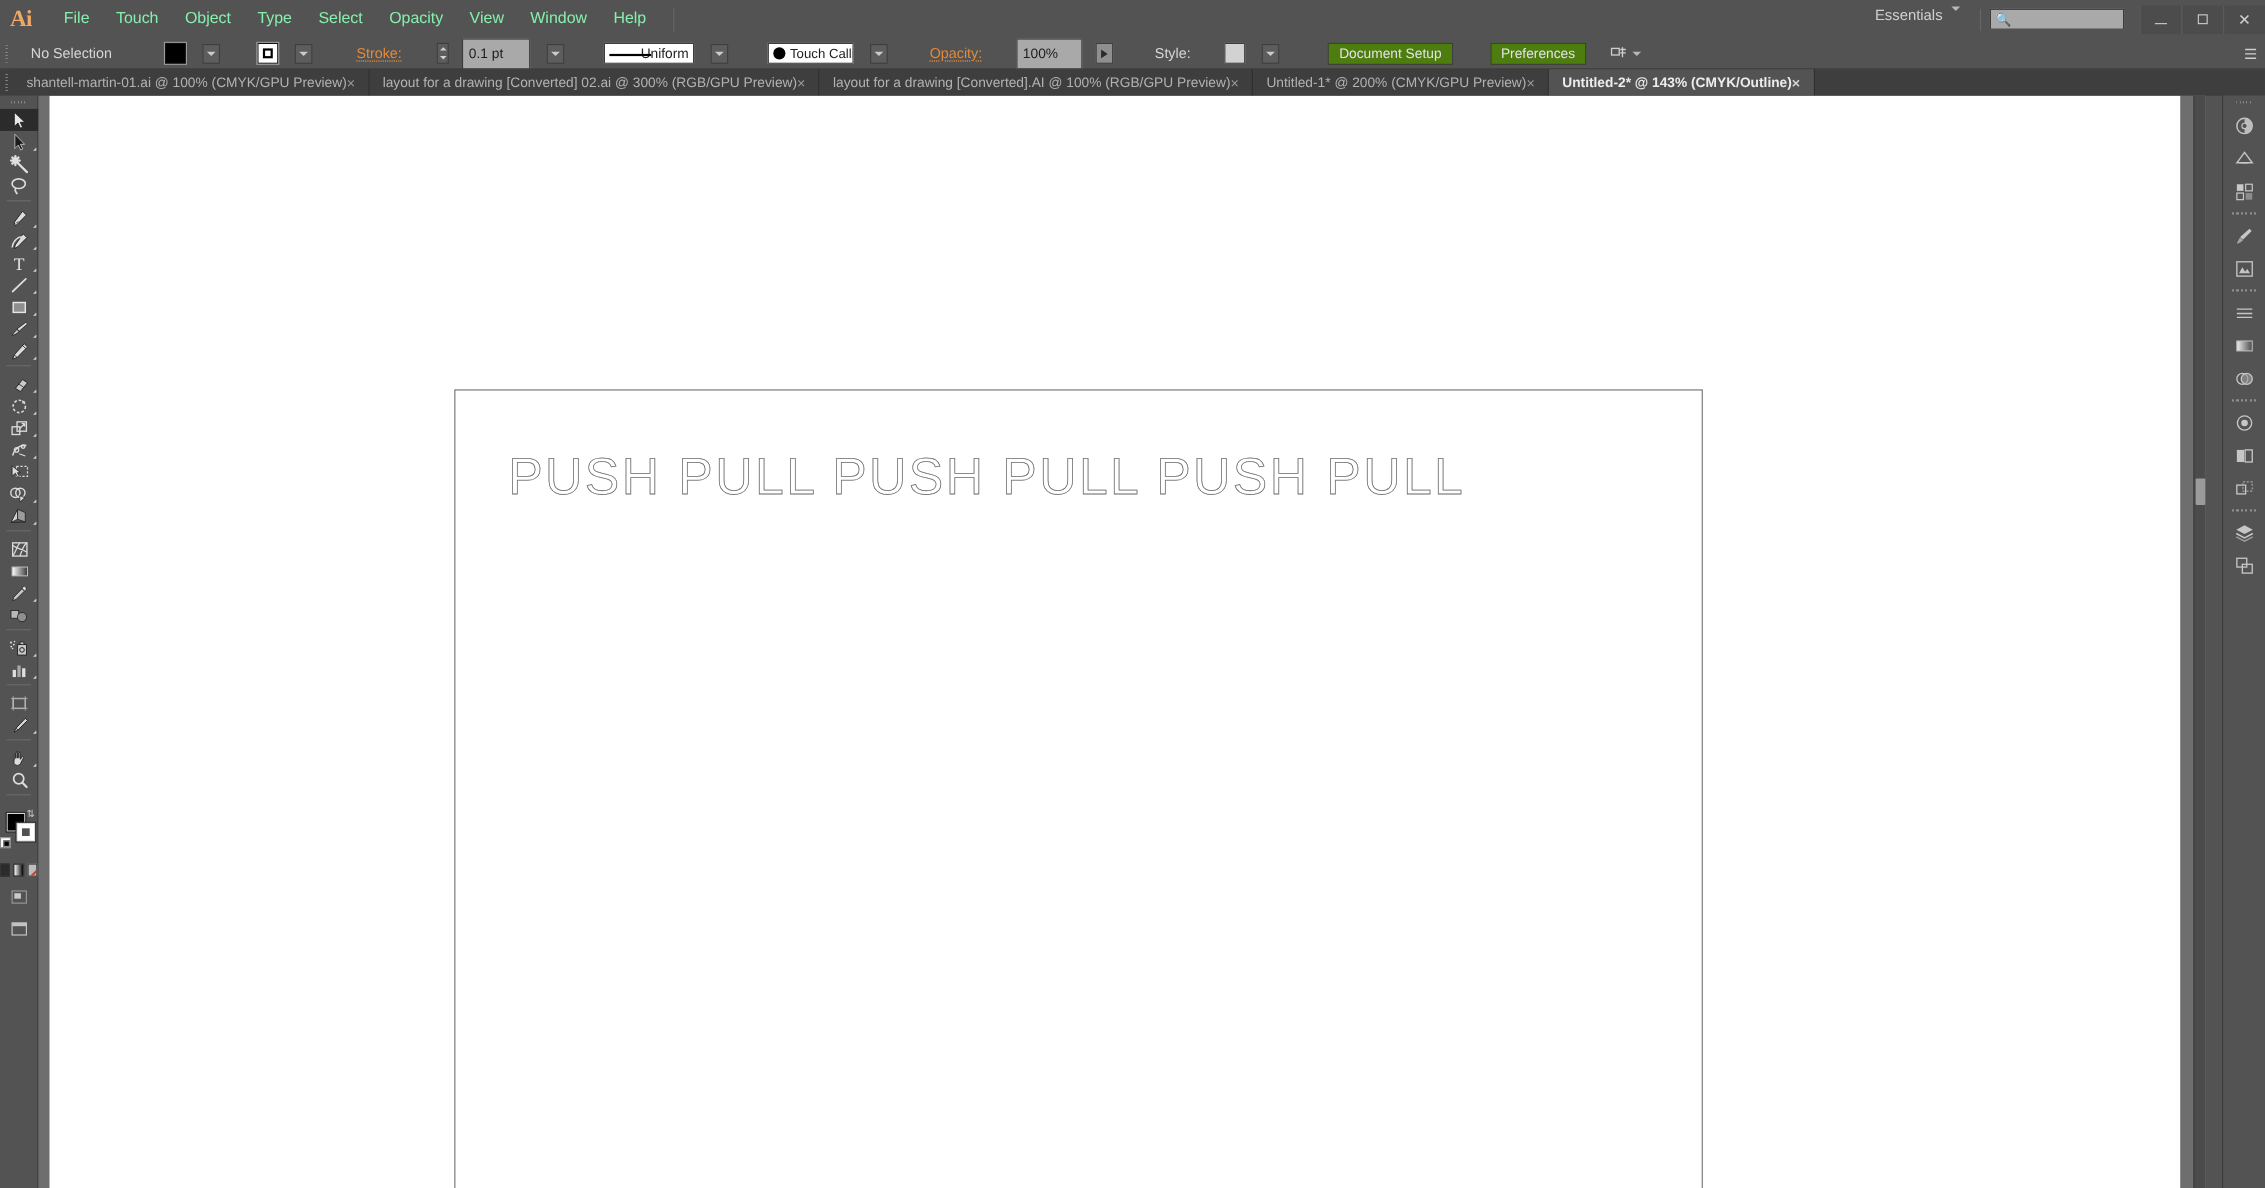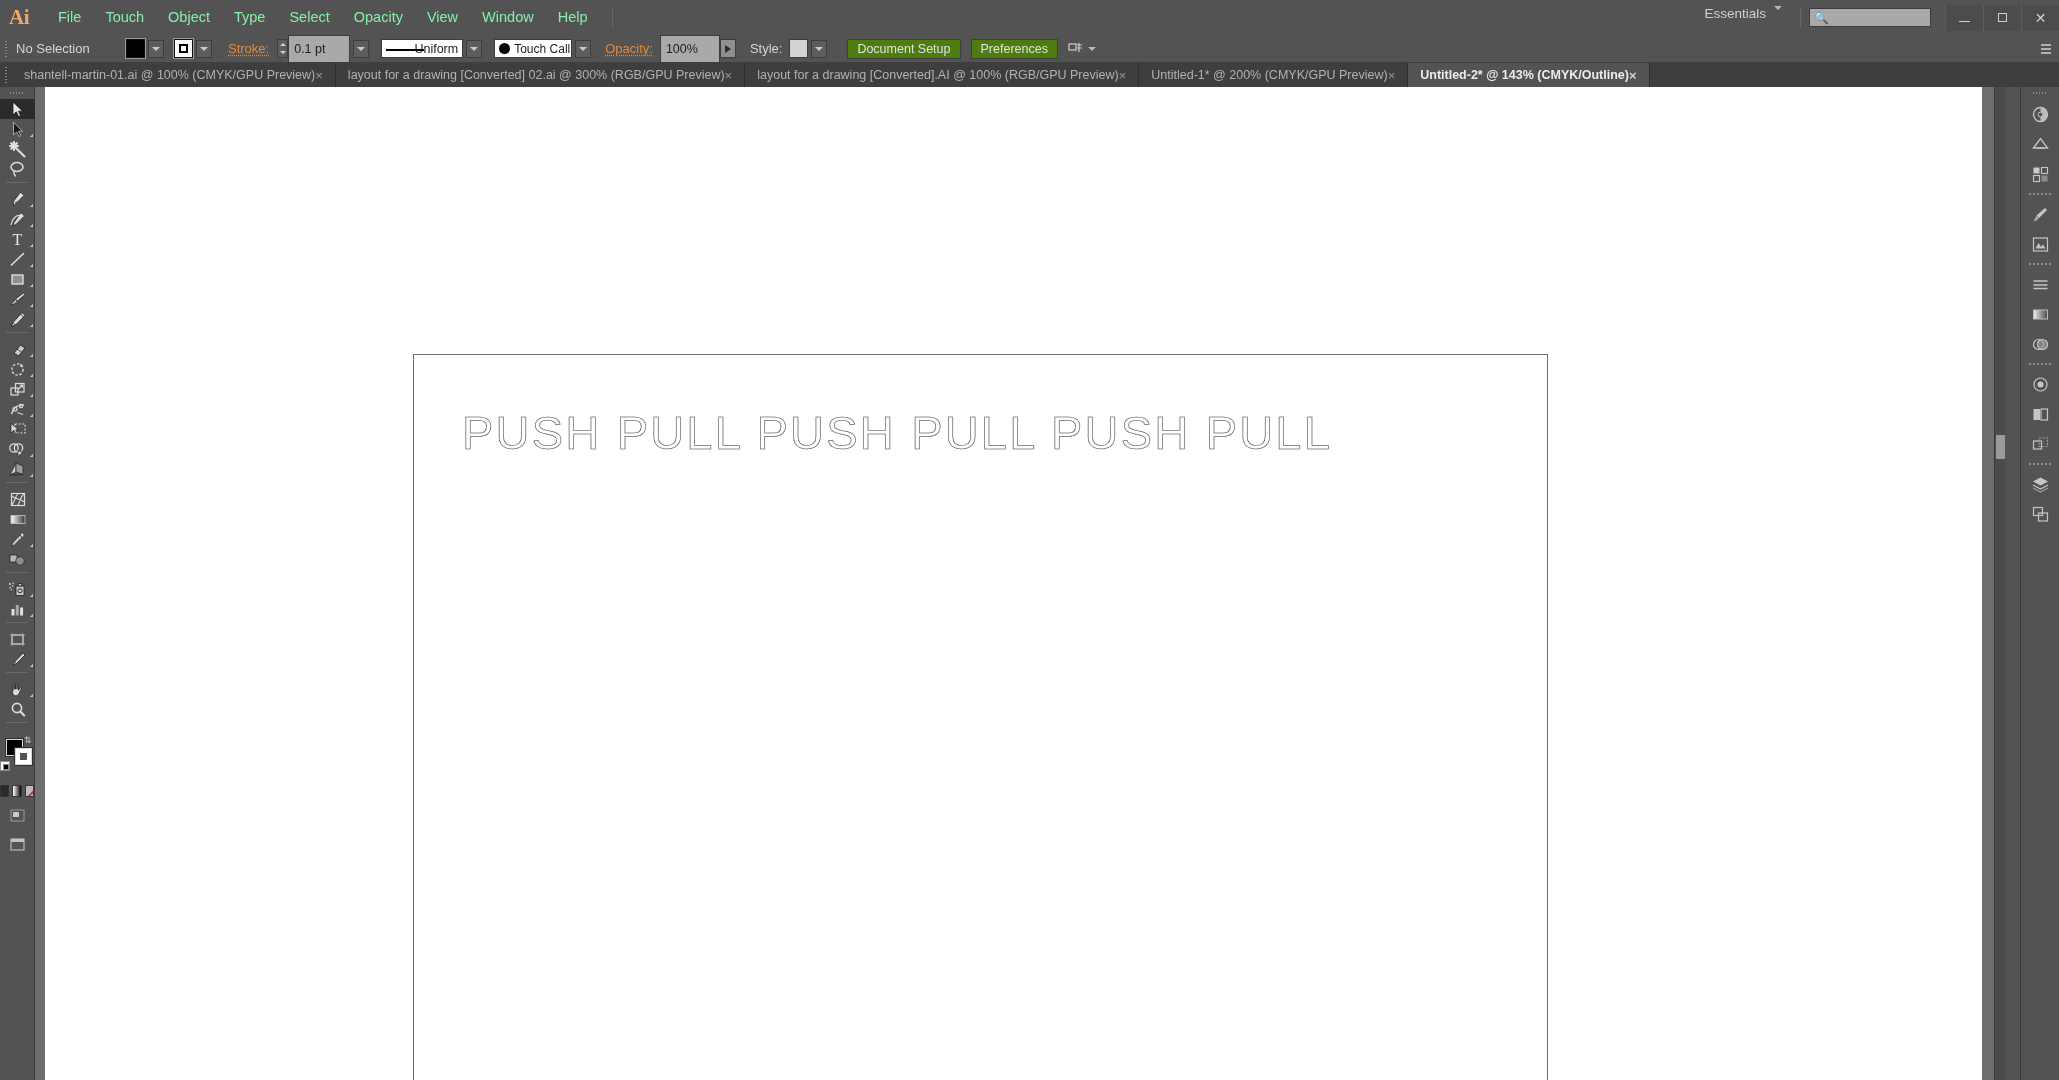--- a/index.html
+++ b/index.html
@@ -65,21 +65,21 @@
     color: #cfcfcf; font-size: 12px;
   }
   .glyph-min { width: 11px; height: 1px; background: #cfcfcf; margin-top: 7px; }
   .glyph-max { width: 9px; height: 9px; border: 1px solid #cfcfcf; }
   .glyph-x { font-size: 14px; line-height: 1; }
 
   
   .controlbar {
     position: absolute; left: 0; top: 35px; width: 2059px; height: 28px;
     background: #535353; border-bottom: 1px solid #3f3f3f;
-    display: flex; align-items: center;
+    display: flex; align-items: center; gap: 12px;
   }
   .cb-grip {
     width: 12px; height: 28px; display: flex; align-items: center; justify-content: center;
   }
   .grip-dots {
     width: 2px; height: 16px;
     background-image: repeating-linear-gradient(to bottom, #8a8a8a 0 1px, transparent 1px 3px);
   }
   .cb-label { color: #d6d6d6; font-size: 13px; white-space: nowrap; }
   .cb-orange { color: #e08a3c; font-size: 13px; white-space: nowrap; text-decoration: underline; text-decoration-style: dotted; text-underline-offset: 2px; }

